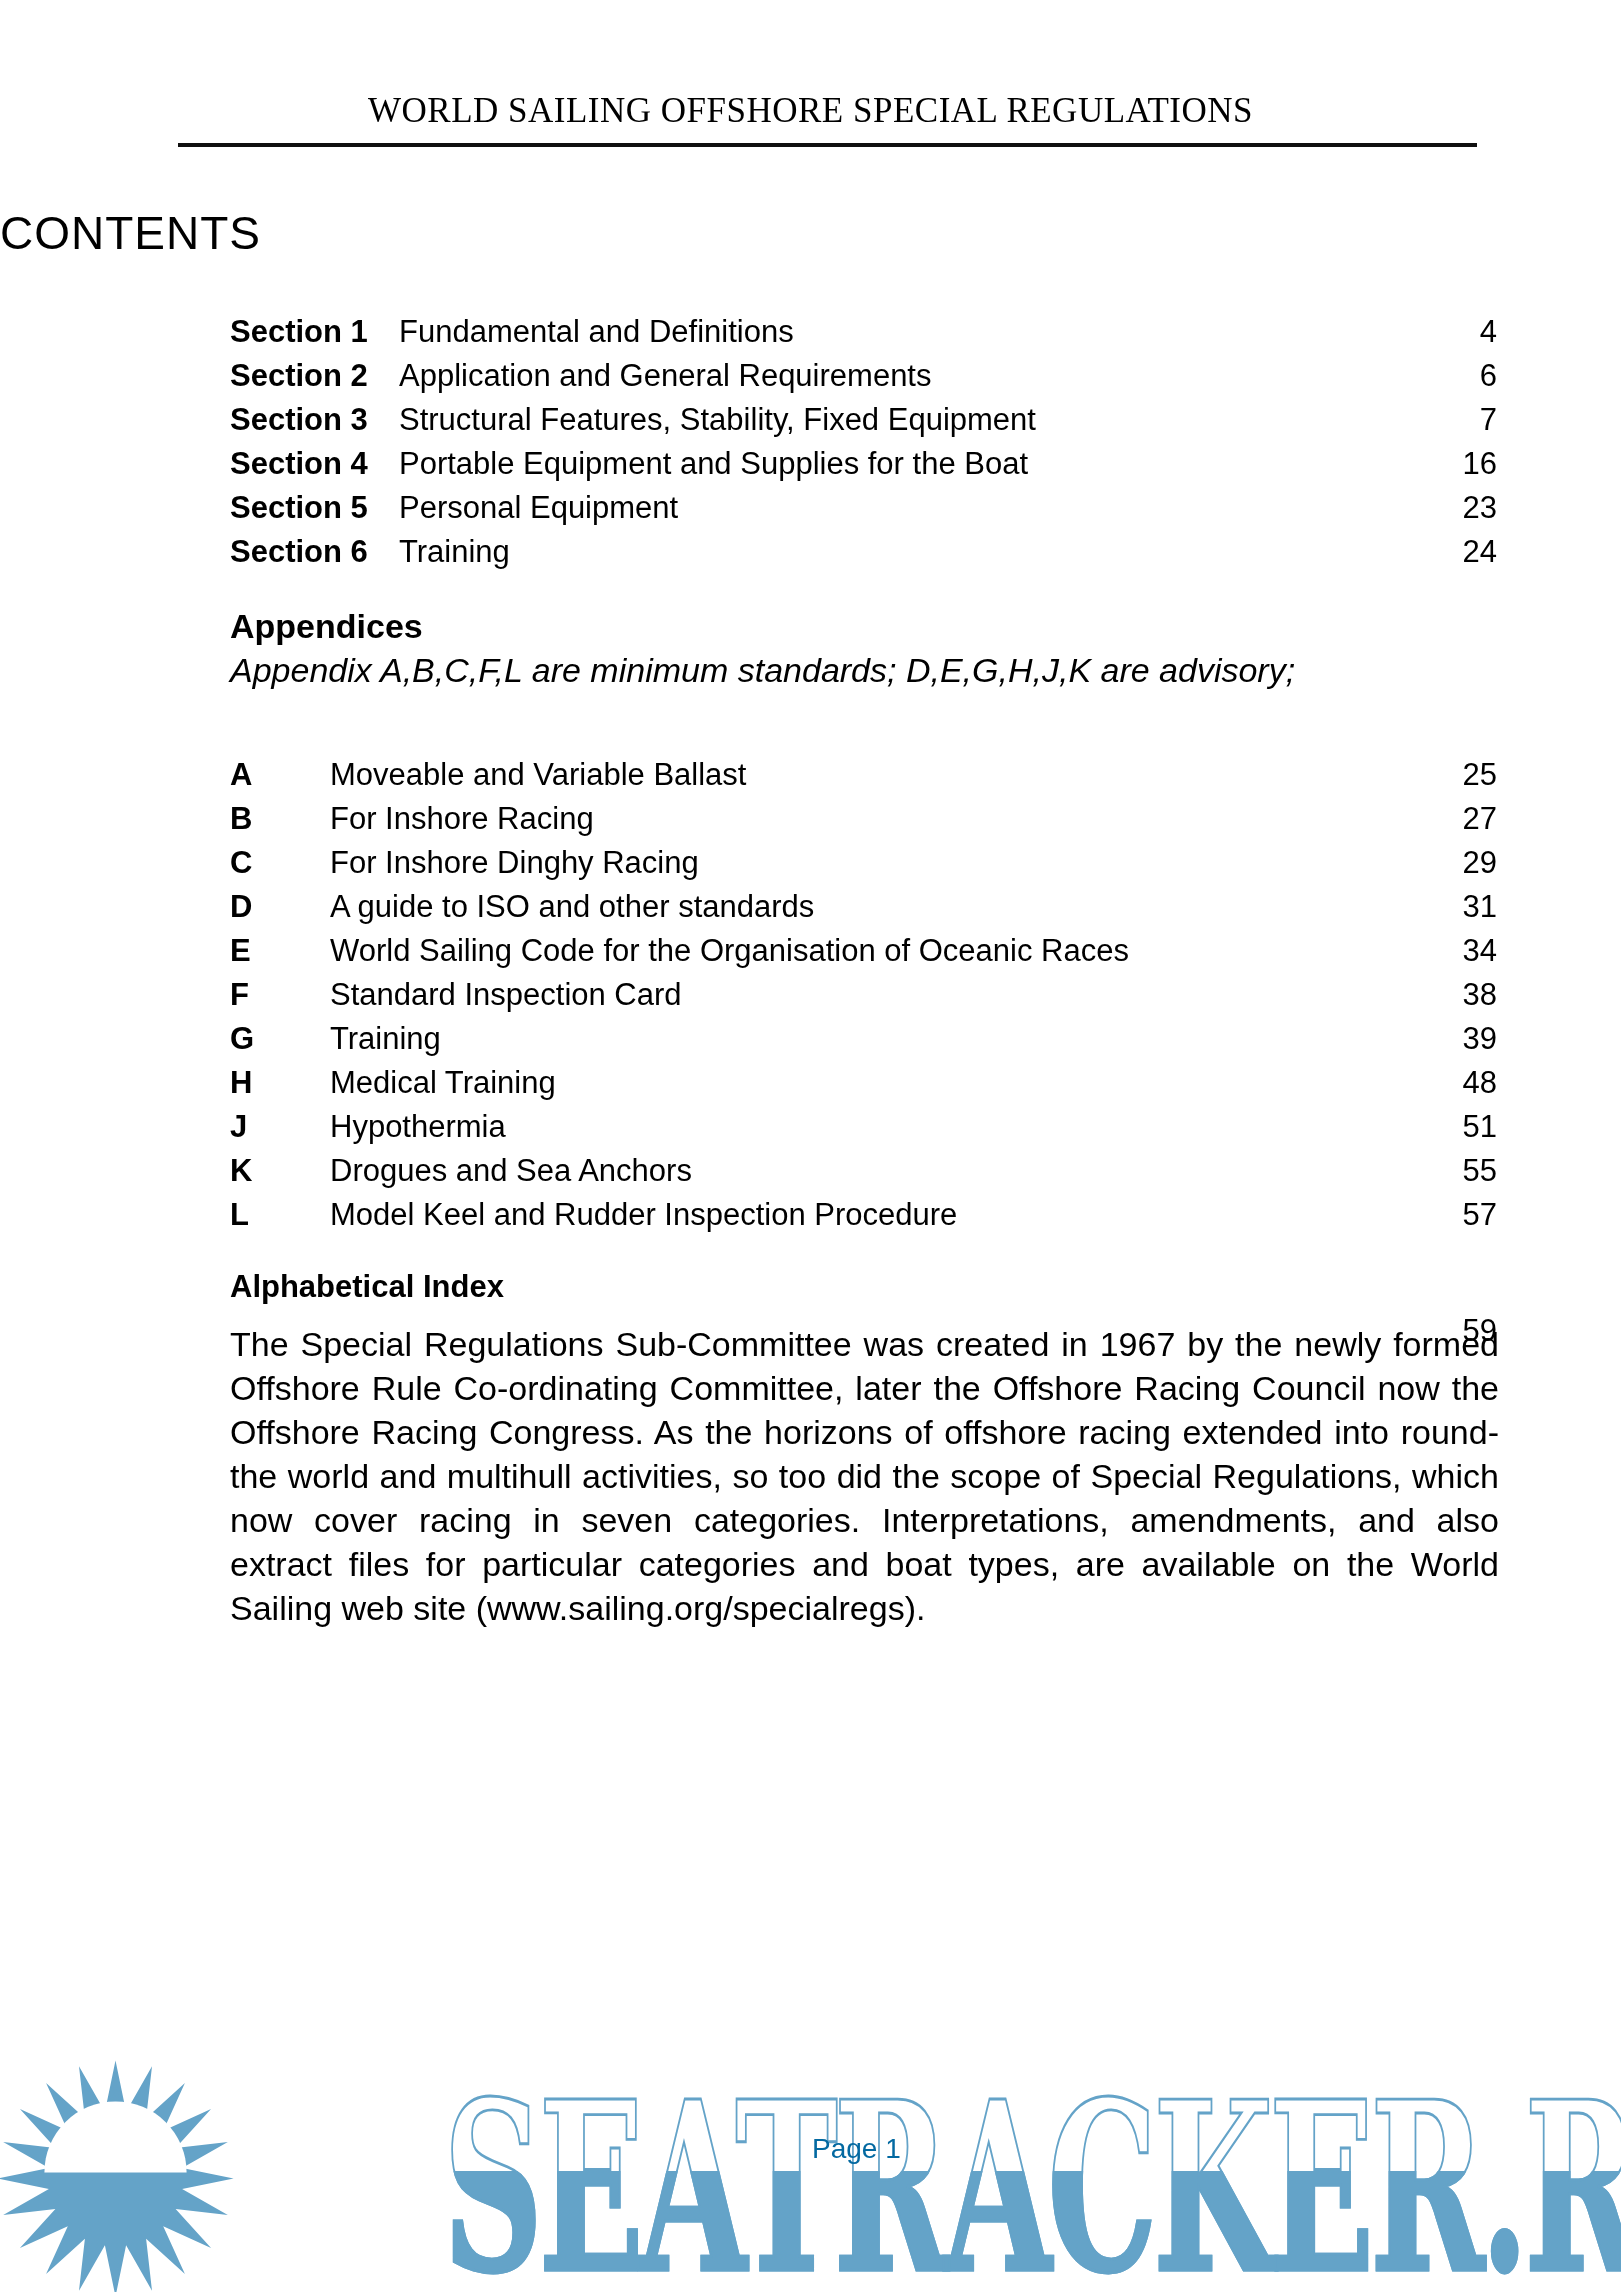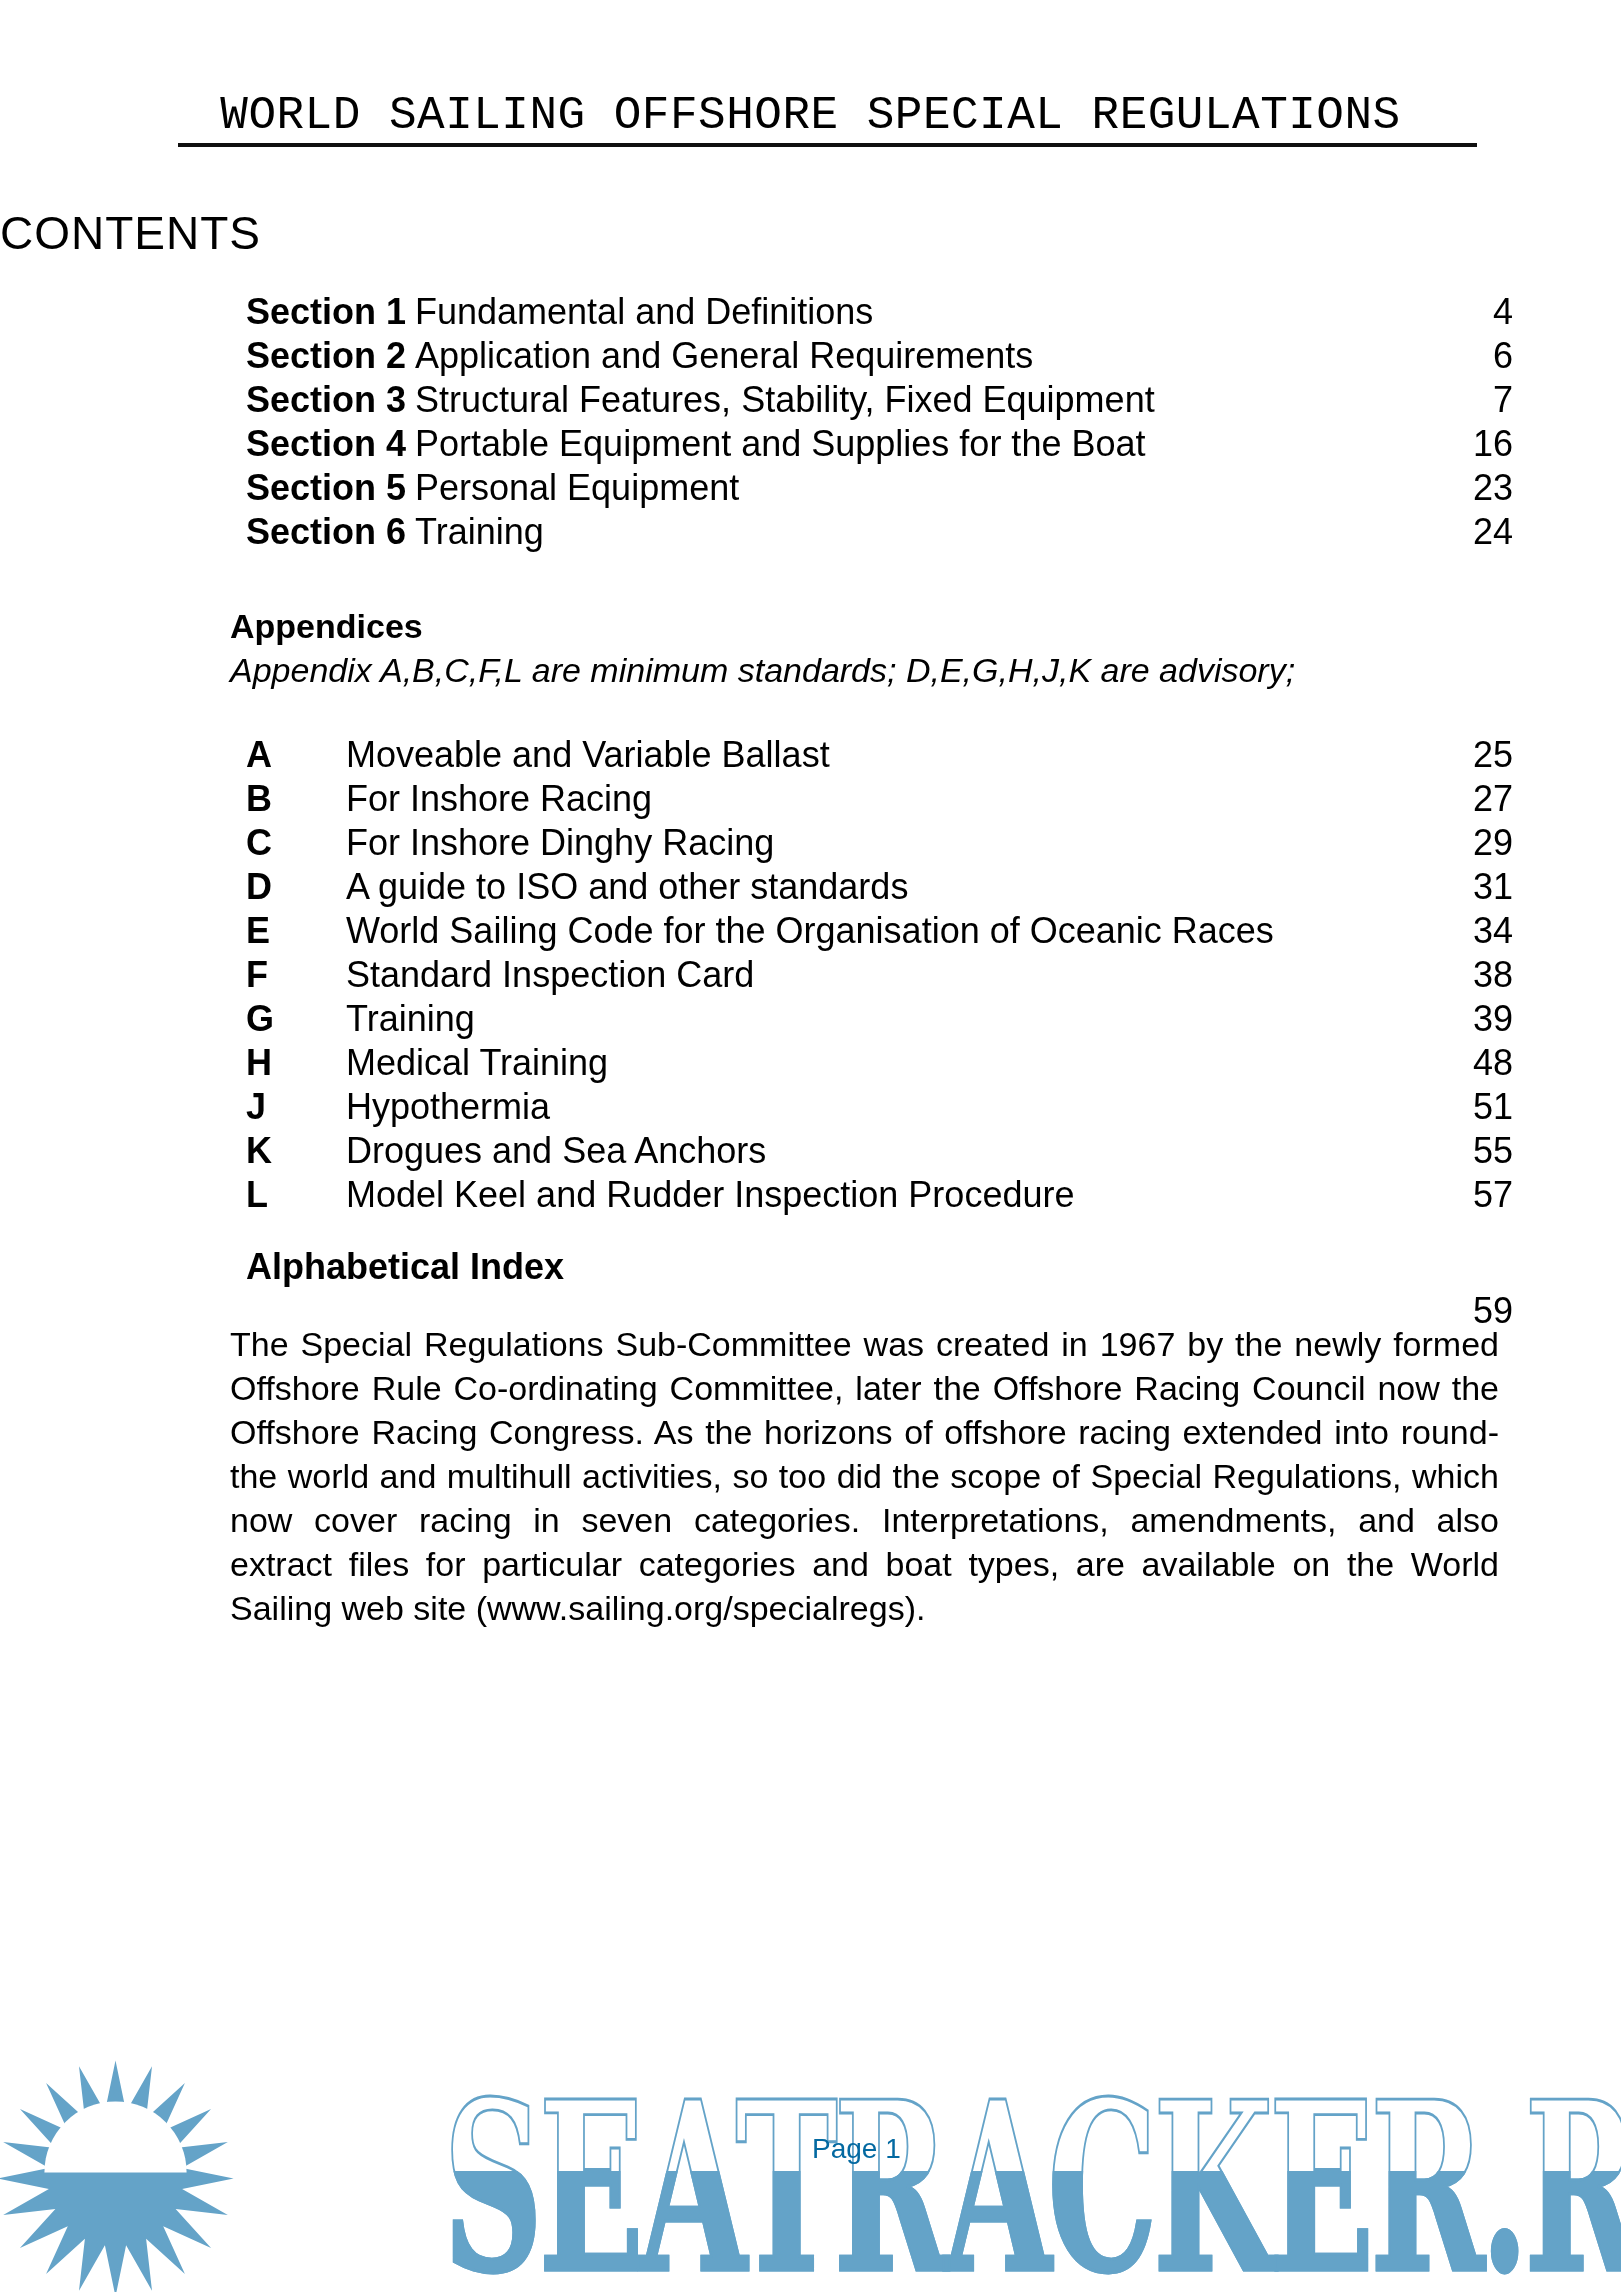--- a/index.html
+++ b/index.html
@@ -15,22 +15,22 @@
     font-family: "Liberation Sans", sans-serif;
     color: #000;
   }
 
   
   .doc-header {
     position: absolute;
     top: 93px; left: 0;
     width: 100%;
     text-align: center;
-    font-family: Liberation Mono, monospace;
-    font-size: 46px;
+    font-family: Liberation Serif, serif;
+    font-size: 35px;
     line-height: 1;
     letter-spacing: 0.5px;
     white-space: nowrap;
   }
   .header-rule {
     position: absolute;
     top: 143px; left: 178px;
     width: 1299px; height: 3.9px;
     background: #101010;
   }
@@ -42,24 +42,25 @@
     width: 100%;
     font-size: 46px;
     font-weight: normal;
     letter-spacing: 1px;
     line-height: 1;
   }
 
   
   .toc-block {
     position: absolute;
-    left: 246px;
+    left: 230px;
     width: 1267px;
-    font-size: 36px;
+    font-size: 31px;
     line-height: 44px;
+    margin-top: 20px;
   }
   .toc-sections { top: 290px; }
   .toc-row { display: flex; }
   .toc-row .sec-label { flex: none; width: 169px; font-weight: bold; }
   .toc-row .app-label { flex: none; width: 100px; font-weight: bold; }
   .toc-row .row-title { flex: 1 1 auto; }
   .toc-row .row-page  { flex: none; text-align: right; }
 
   .appendices-heading {
     position: absolute;

